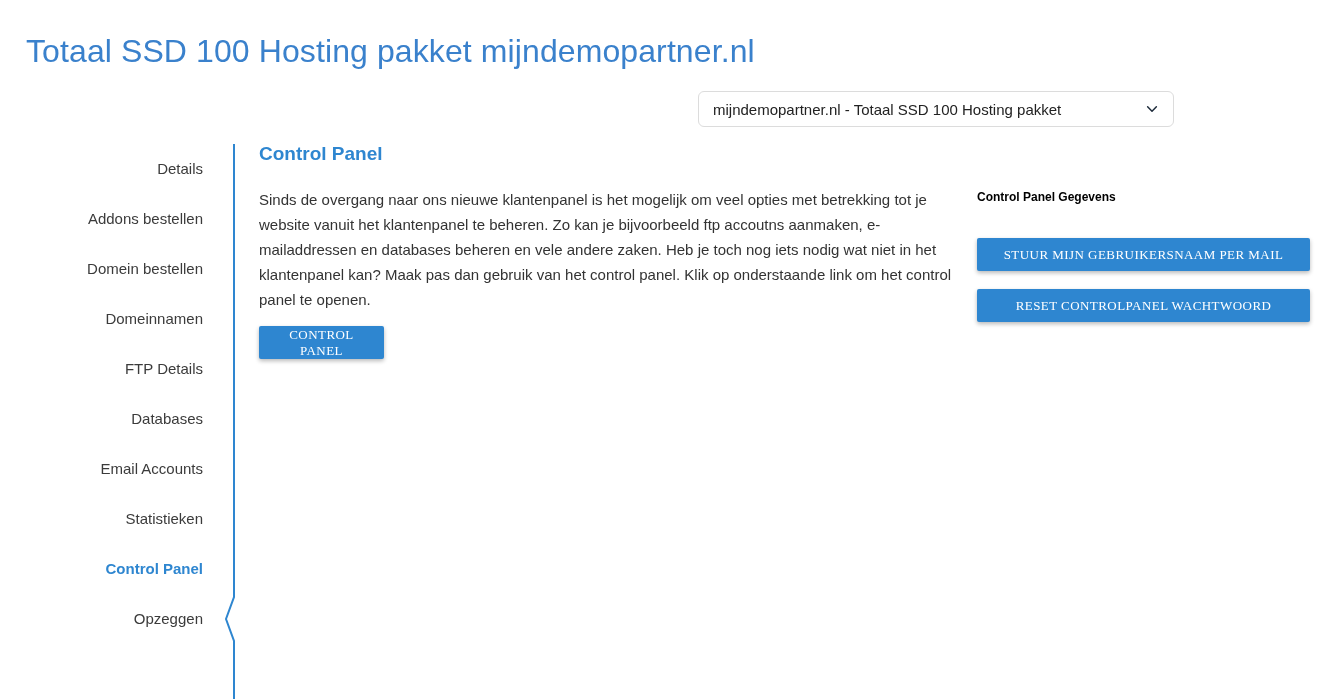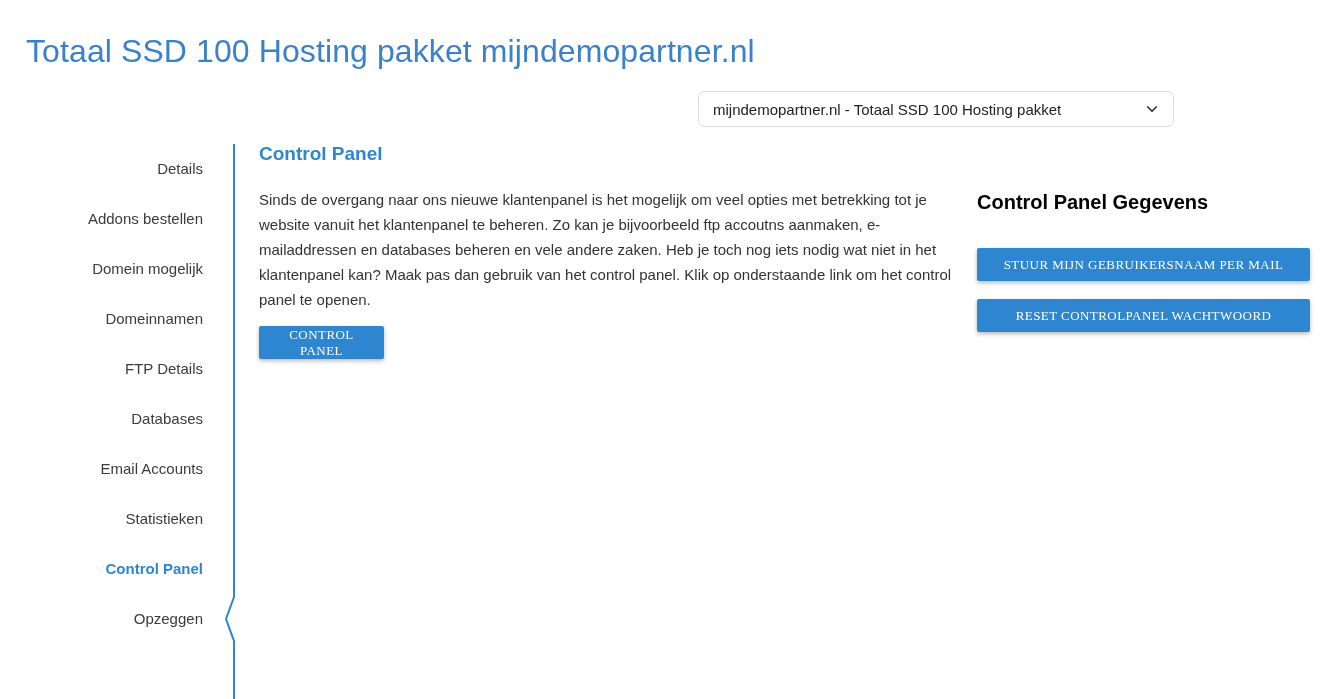--- a/index.html
+++ b/index.html
@@ -156,21 +156,21 @@
   }
 
   
   .rightcol {
     position: absolute;
     left: 977px;
     top: 190px;
     width: 333px;
   }
   .rightcol-heading {
-    font-size: 20px;
+    font-size: 12px;
     font-weight: bold;
     color: #000000;
     margin: 0 0 34px 0;
     line-height: 1.2;
   }
   .btn-wide {
     display: flex;
     width: 333px;
     height: 33px;
     margin-bottom: 18px;
@@ -189,21 +189,21 @@
       <svg class="chevron" viewBox="0 0 16 16">
         <path d="M3 5.5 L8 10.5 L13 5.5" fill="none" stroke="#1d2b3a" stroke-width="1.7" stroke-linecap="round" stroke-linejoin="round"></path>
       </svg>
     </div>
   </div>
 
   <nav class="sidebar">
     <div class="sidebar-list">
         <a class="sidebar-item">Details</a>
         <a class="sidebar-item">Addons bestellen</a>
-        <a class="sidebar-item">Domein mogelijk</a>
+        <a class="sidebar-item">Domein bestellen</a>
         <a class="sidebar-item">Domeinnamen</a>
         <a class="sidebar-item">FTP Details</a>
         <a class="sidebar-item">Databases</a>
         <a class="sidebar-item">Email Accounts</a>
         <a class="sidebar-item">Statistieken</a>
         <a class="sidebar-item active">Control Panel</a>
         <a class="sidebar-item">Opzeggen</a>
       </div>
     <svg class="divider" viewBox="0 0 16 555" preserveAspectRatio="none">
       <path id="divider-path" d="M8 0 L8 453 L0 475 L8 497 L8 555" fill="none" stroke="#2e86d0" stroke-width="2"></path>

